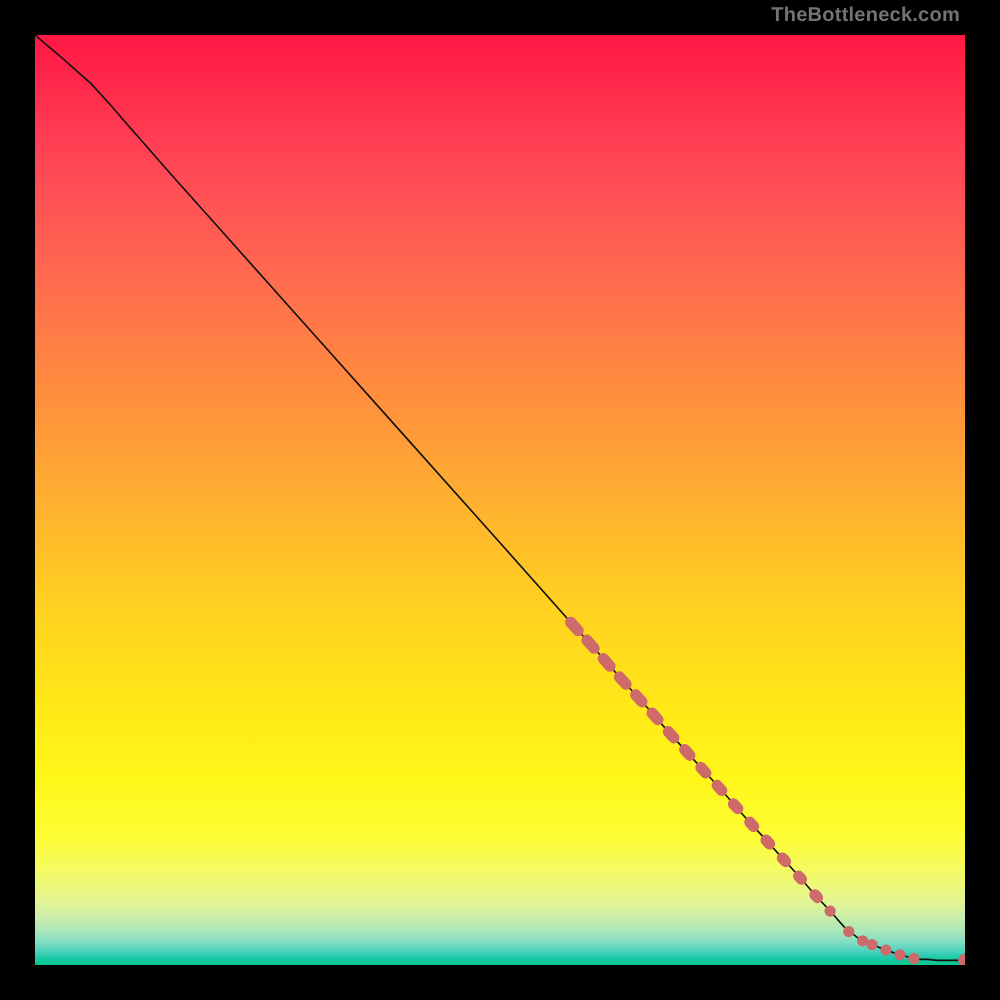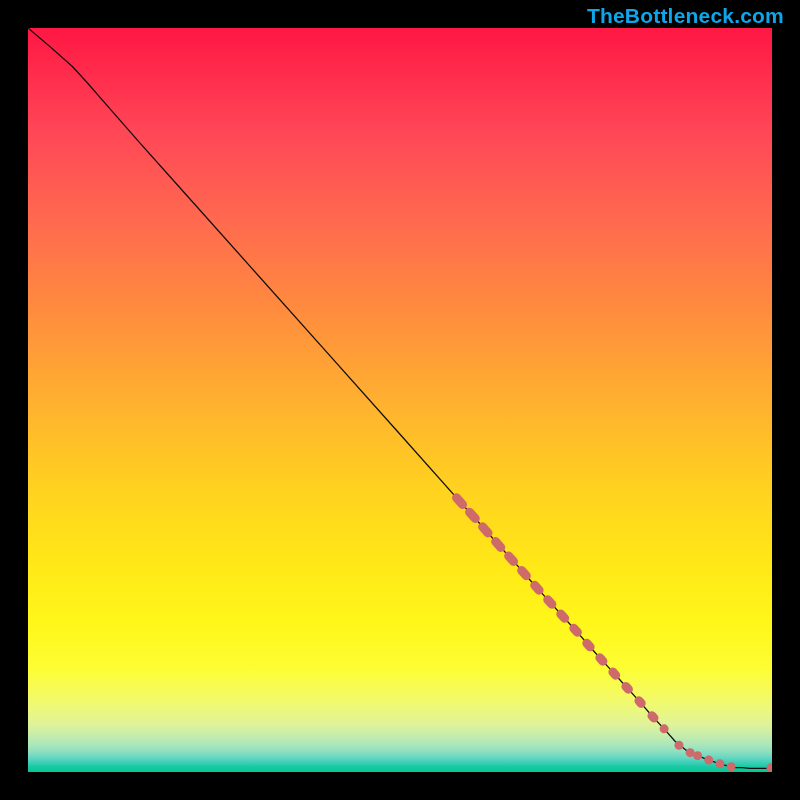--- a/index.html
+++ b/index.html
@@ -12,24 +12,24 @@
     font-family: Arial, Helvetica, sans-serif;
   }
   .stage {
     position: relative;
     width: 800px;
     height: 800px;
   }
   .watermark {
     position: absolute;
     top: 4px;
-    right: 16px;
-    font-size: 21px;
+    right: 32px;
+    font-size: 16px;
     font-weight: 600;
-    color: #0ea5e9;
+    color: #737373;
     letter-spacing: 0.2px;
     z-index: 10;
   }
   .plot {
     position: absolute;
     left: 28px;
     top: 28px;
     width: 744px;
     height: 744px;
     overflow: hidden;

